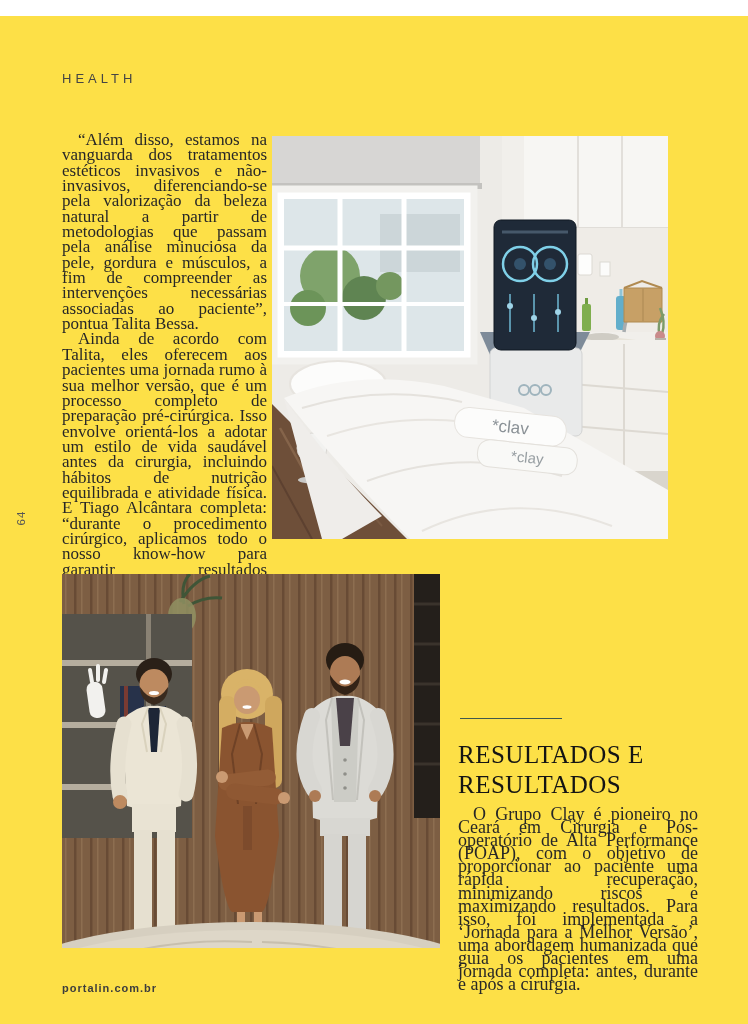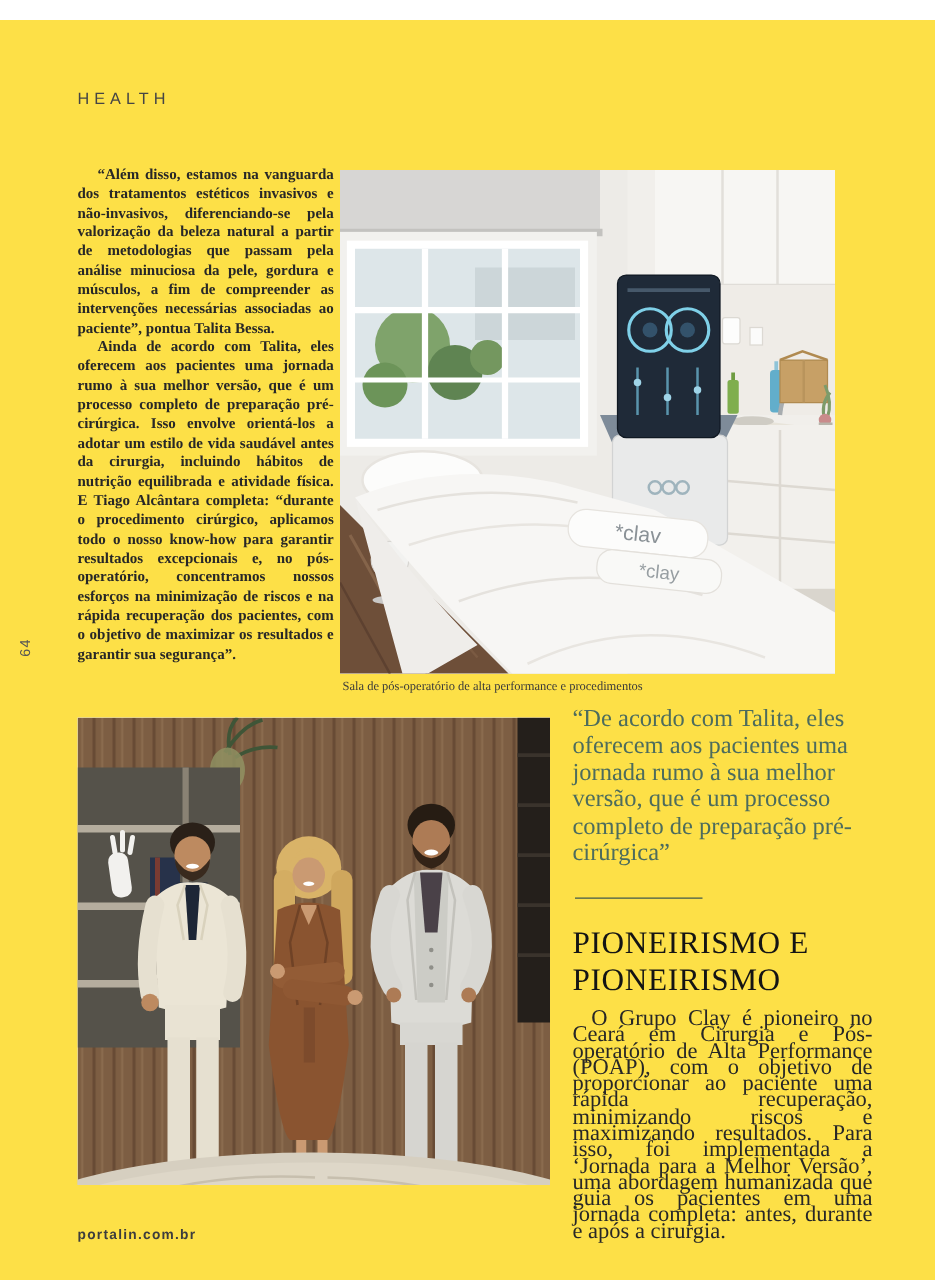--- a/index.html
+++ b/index.html
@@ -13,21 +13,21 @@
     font-family:"Liberation Sans", sans-serif;font-size:13px;
     letter-spacing:4px;color:#454545;font-weight:400;
   }
   .page-num{
     position:absolute;left:14px;top:496px;
     font-family:"Liberation Sans", sans-serif;font-size:11.5px;color:#555;
     transform:rotate(-90deg);transform-origin:center;letter-spacing:1px;
   }
   .left-col{
     position:absolute;left:62px;top:116px;width:205px;
-    font-size:12px;line-height:15.35px;text-align:justify;color:#272727;font-weight:bold;
+    font-size:17px;line-height:15.35px;text-align:justify;color:#272727;
   }
   .left-col p{margin:0;text-indent:16px;}
   .photo{position:absolute;overflow:hidden;background:#eceae6;}
   .photo svg{display:block;width:100%;height:100%;}
   .clinic-photo{left:272px;top:120px;width:396px;height:403px;}
   .team-photo{left:62px;top:558px;width:378px;height:374px;}
   .caption{
     position:absolute;font-size:10px;color:#3a3a3a;line-height:12px;
     font-family:"Liberation Serif", serif;
   }
@@ -175,26 +175,24 @@
 
       <g transform="rotate(6 240 295)">
         <rect x="182" y="276" width="112" height="30" rx="14" fill="#fcfcfb" stroke="#e6e3de"></rect>
         <text x="238" y="297" text-anchor="middle" font-family="Liberation Sans, sans-serif" font-size="17" fill="#8a9196">*clav</text>
         <rect x="208" y="306" width="100" height="27" rx="12" fill="#f9f9f7" stroke="#e3e0db"></rect>
         <text x="258" y="325" text-anchor="middle" font-family="Liberation Sans, sans-serif" font-size="15" fill="#979ea2">*clay</text>
       </g>
     </svg>
   </div>
 
-  <div class="caption caption-clinic">Sala de pós-operatório de alta performance e procedimentos</div>
-
-  <div class="pull-quote">“De acordo com Talita, eles oferecem aos pacientes uma jornada rumo à sua melhor versão, que é um processo completo de preparação pré-cirúrgica”</div>
+
   <div class="quote-rule"></div>
 
-  <div class="section-title">PIONEIRISMO E PIONEIRISMO</div>
+  <div class="section-title">RESULTADOS E RESULTADOS</div>
   <div class="section-body">
     <p>O Grupo Clay é pioneiro no Ceará em Cirurgia e Pós-operatório de Alta Performance (POAP), com o objetivo de proporcionar ao paciente uma rápida recuperação, minimizando riscos e maximizando resultados. Para isso, foi implementada a ‘Jornada para a Melhor Versão’, uma abordagem humanizada que guia os pacientes em uma jornada completa: antes, durante e após a cirurgia.</p>
   </div>
 
   <div class="photo team-photo">
     <svg viewBox="0 0 378 374" xmlns="http://www.w3.org/2000/svg">
       <defs>
         <pattern id="woodslat" width="16" height="374" patternUnits="userSpaceOnUse">
           <rect width="16" height="374" fill="#7d5e43"></rect>
           <rect x="12" width="2.5" height="374" fill="#684b35"></rect>

